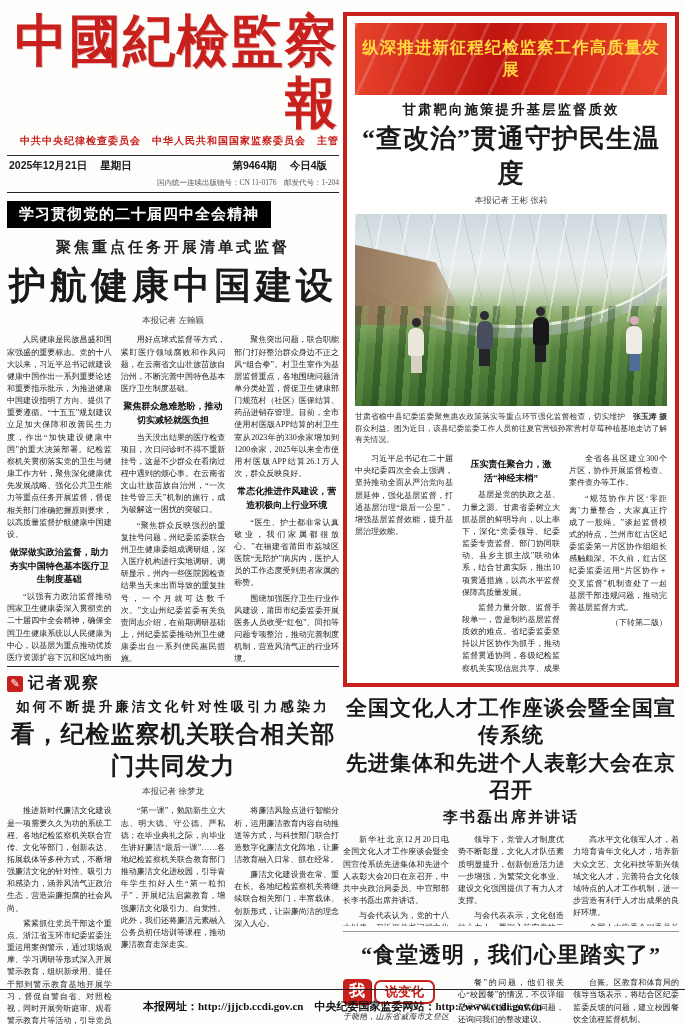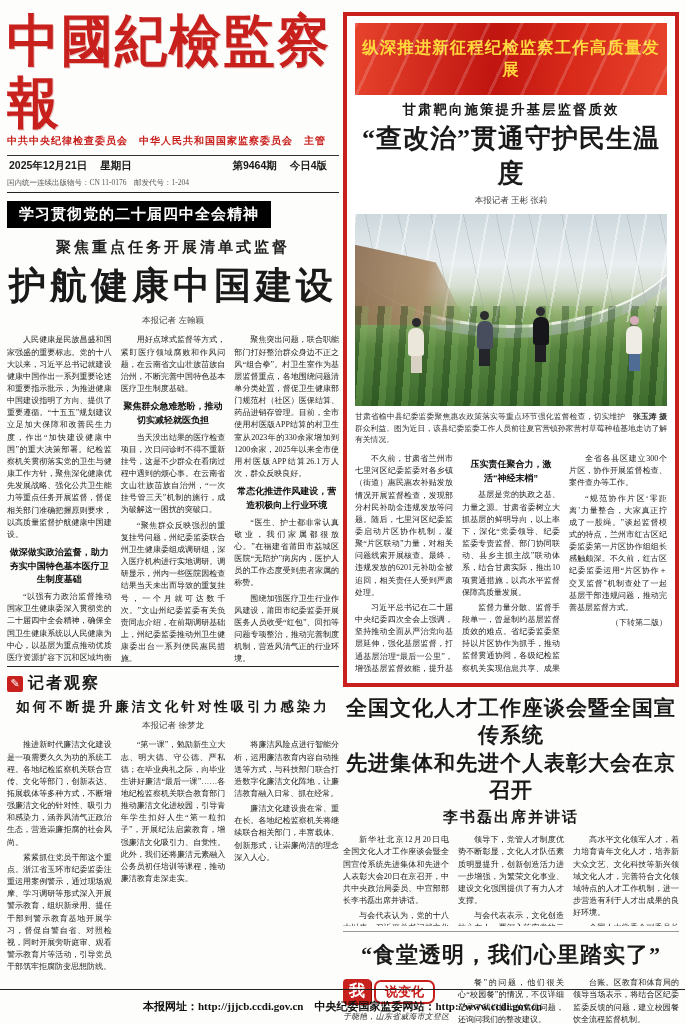--- a/index.html
+++ b/index.html
@@ -2,21 +2,21 @@
 <html><head>
 <meta charset="utf-8">
 <style>
   html,body{margin:0;padding:0;background:#e9e9e7;}
   .page{position:relative;width:685px;height:1024px;background:#fdfdfb;overflow:hidden;
         font-family:"Liberation Sans",sans-serif;color:#1a1a1a;}
   .left-col{position:absolute;left:7px;top:6px;width:332px;}
   .right-col{position:absolute;right:6px;top:12px;width:336px;}
 
   
-  .masthead{text-align:left;}
+  .masthead{text-align:right;}
   .mast-title{margin:8px 0 6px;font-family:"DejaVu Serif",serif;font-weight:900;
       font-size:52px;line-height:1.1;color:#c8201d;letter-spacing:2px;
       transform:scaleY(1.08);text-shadow:1px 1px 0 rgba(160,20,16,.25);}
   .sponsor{font-size:10px;color:#c8201d;font-weight:bold;letter-spacing:1px;margin-bottom:7px;}
   .dateline{display:flex;justify-content:space-between;font-size:10.5px;font-weight:bold;
       padding:3px 2px;border-top:1px solid #333;}
   .dateline .grp span{margin-right:10px;}
   .publine{font-size:7.5px;color:#555;font-family:"Liberation Serif",serif;margin:2px 0 4px;}
   .rule{border-top:1.5px solid #222;margin:2px 0 6px;}
 
@@ -167,20 +167,21 @@
     </section>
 
     <div class="rule"></div>
 
     <section>
       <div class="obs-head">
         <span class="obs-icon">✎</span>
         <span class="obs-label">记者观察</span>
       </div>
       <div class="obs-kicker">如何不断提升廉洁文化针对性吸引力感染力</div>
+      <h2 class="obs-headline">看，纪检监察机关联合相关部门共同发力</h2>
       <div class="byline">本报记者 徐梦龙</div>
       <div class="cols h-obs">
         <div class="col">
 
         <p class="t-p">推进新时代廉洁文化建设是一项需要久久为功的系统工程。各地纪检监察机关联合宣传、文化等部门，创新表达、拓展载体等多种方式，不断增强廉洁文化的针对性、吸引力和感染力，涵养风清气正政治生态，营造崇廉拒腐的社会风尚。</p>
             <p class="t-p">紧紧抓住党员干部这个重点。浙江省玉环市纪委监委注重运用案例警示，通过现场观摩、学习调研等形式深入开展警示教育，组织新录用、提任干部到警示教育基地开展学习，督促自警自省、对照检视，同时开展旁听庭审、观看警示教育片等活动，引导党员干部筑牢拒腐防变思想防线。</p>
           </div>
         <div class="col">
 
         <p class="t-p">“第一课”，勉励新生立大志、明大德、守公德、严私德；在毕业典礼之际，向毕业生讲好廉洁“最后一课”……各地纪检监察机关联合教育部门推动廉洁文化进校园，引导青年学生扣好人生“第一粒扣子”，开展纪法启蒙教育，增强廉洁文化吸引力、自觉性。此外，我们还将廉洁元素融入公务员初任培训等课程，推动廉洁教育走深走实。</p>
@@ -231,21 +232,20 @@
 
       <div class="caption">
         <span class="credit">张玉涛 摄</span>
         <span>甘肃省榆中县纪委监委聚焦惠农政策落实等重点环节强化监督检查，切实维护群众利益。图为近日，该县纪委监委工作人员前往夏官营镇孙家营村草莓种植基地走访了解有关情况。</span>
       </div>
 
       <div class="cols h-rev">
         <div class="col">
           <div>
 
-          <p class="t-p">不久前，甘肃省兰州市七里河区纪委监委对各乡镇（街道）惠民惠农补贴发放情况开展监督检查，发现部分村民补助金违规发放等问题。随后，七里河区纪委监委启动片区协作机制，凝聚“片区联动”力量，对相关问题线索开展核查。最终，违规发放的6201元补助金被追回，相关责任人受到严肃处理。</p>
               <p class="t-p">习近平总书记在二十届中央纪委四次全会上强调，坚持推动全面从严治党向基层延伸，强化基层监督，打通基层治理“最后一公里”，增强基层监督效能，提升基层治理效能。</p>
             </div>
         </div>
         <div class="col">
 
         <p class="t-sub">压实责任聚合力，激活“神经末梢”</p>
             <p class="t-p">基层是党的执政之基、力量之源。甘肃省委树立大抓基层的鲜明导向，以上率下，深化“党委领导、纪委监委专责监督、部门协同联动、县乡主抓主战”联动体系，结合甘肃实际，推出10项贯通措施，以高水平监督保障高质量发展。</p>
             <p class="t-p">监督力量分散、监督手段单一，曾是制约基层监督质效的难点。省纪委监委坚持以片区协作为抓手，推动监督贯通协同，各级纪检监察机关实现信息共享、成果共用，全面凝聚监督合力。与此同时，督促职能部门把基层监督与基层治理相结合，自上而下压实责任、压茬推进。</p>
           </div>
         <div class="col">

